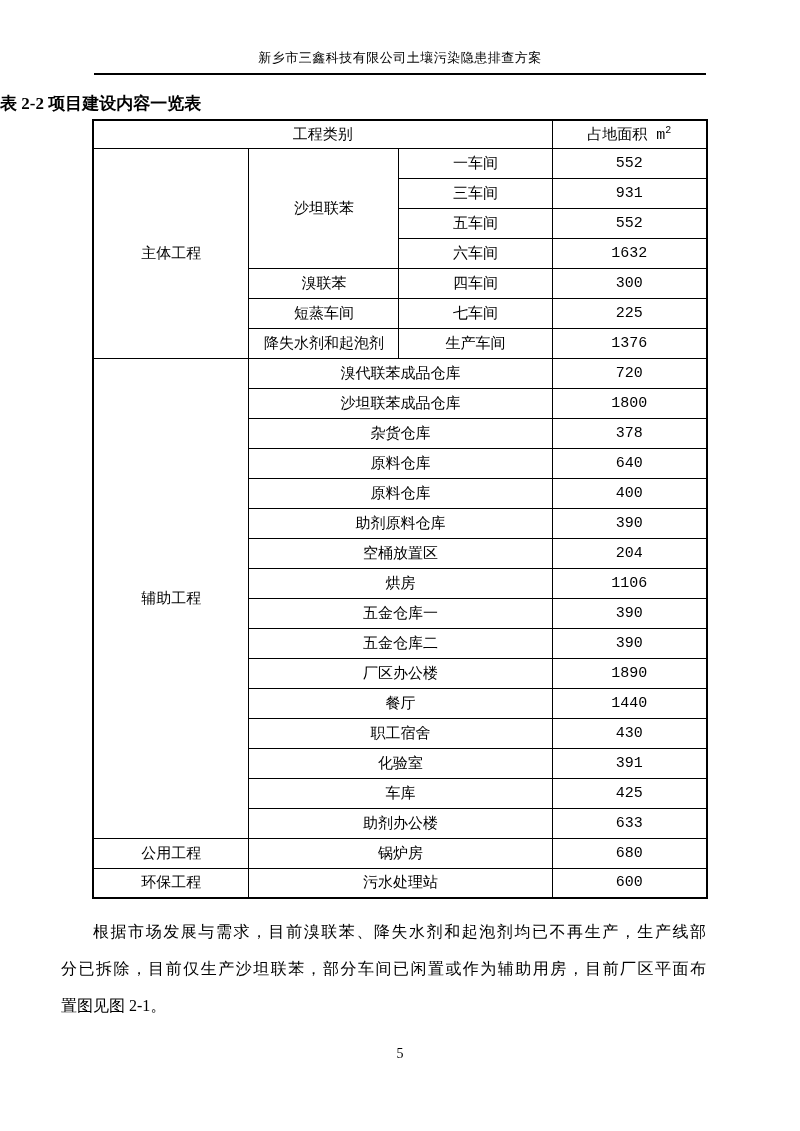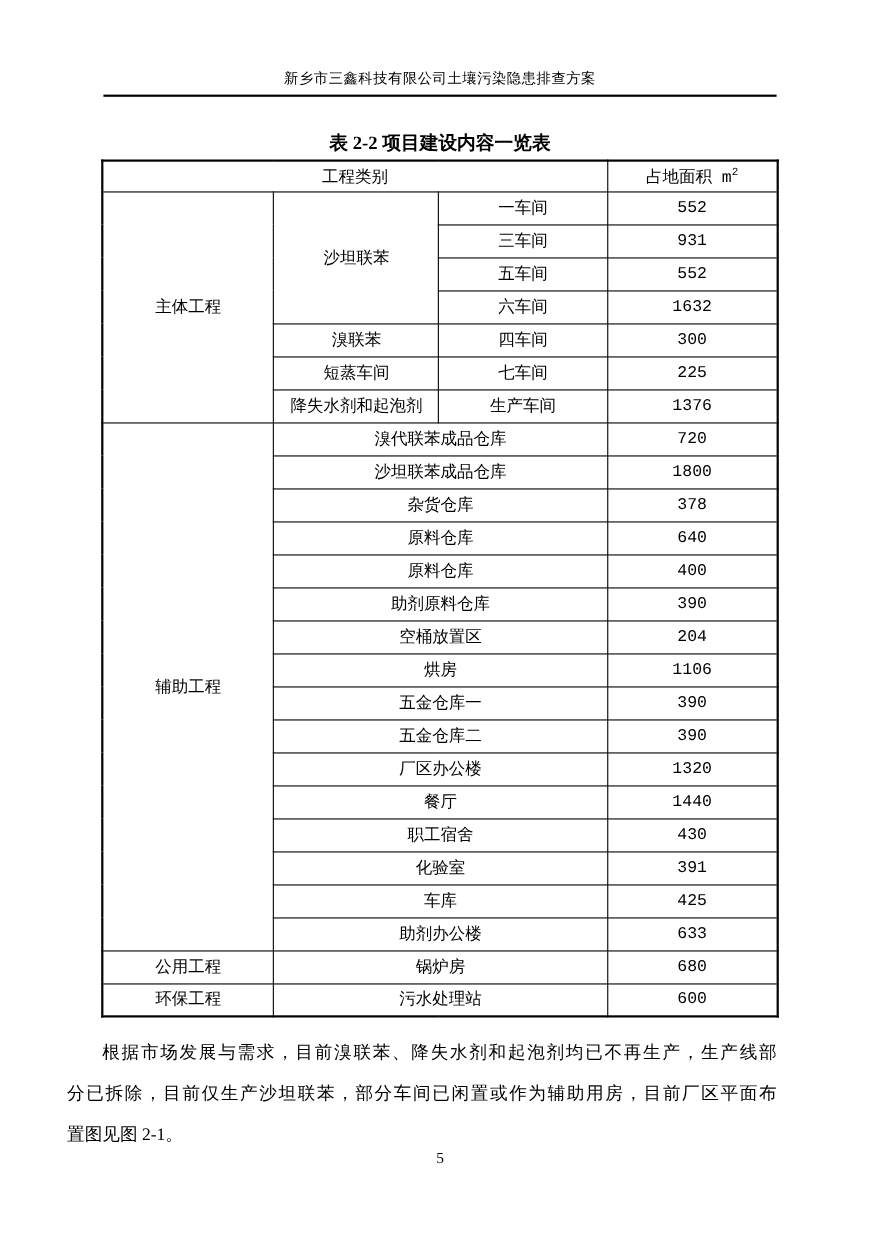--- a/index.html
+++ b/index.html
@@ -6,31 +6,30 @@
   html, body { background: #ffffff; }
   body {
     width: 800px;
     height: 1131px;
     position: relative;
     font-family: "Liberation Serif", "DejaVu Serif", serif;
     color: #000000;
     overflow: hidden;
   }
   .doc-header {
-    margin: 16px 94px;
+    margin: 3px 94px;
     padding-top: 46px;
     padding-bottom: 6px;
     border-bottom: 2px solid #000;
     text-align: center;
     font-size: 13px;
     letter-spacing: 0.5px;
     white-space: nowrap;
   }
   .table-title {
-    text-align: center;
     font-weight: bold;
     font-size: 17px;
     padding: 14px 0 4px 0;
   }
   table.project-table {
     width: 614px;
     margin: 0 auto;
     border-collapse: collapse;
     table-layout: fixed;
     border: 2px solid #000;
@@ -157,21 +156,21 @@
     <tr>
       <td colspan="2">五金仓库一</td>
       <td>390</td>
     </tr>
     <tr>
       <td colspan="2">五金仓库二</td>
       <td>390</td>
     </tr>
     <tr>
       <td colspan="2">厂区办公楼</td>
-      <td>1320</td>
+      <td>1890</td>
     </tr>
     <tr>
       <td colspan="2">餐厅</td>
       <td>1440</td>
     </tr>
     <tr>
       <td colspan="2">职工宿舍</td>
       <td>430</td>
     </tr>
     <tr>

